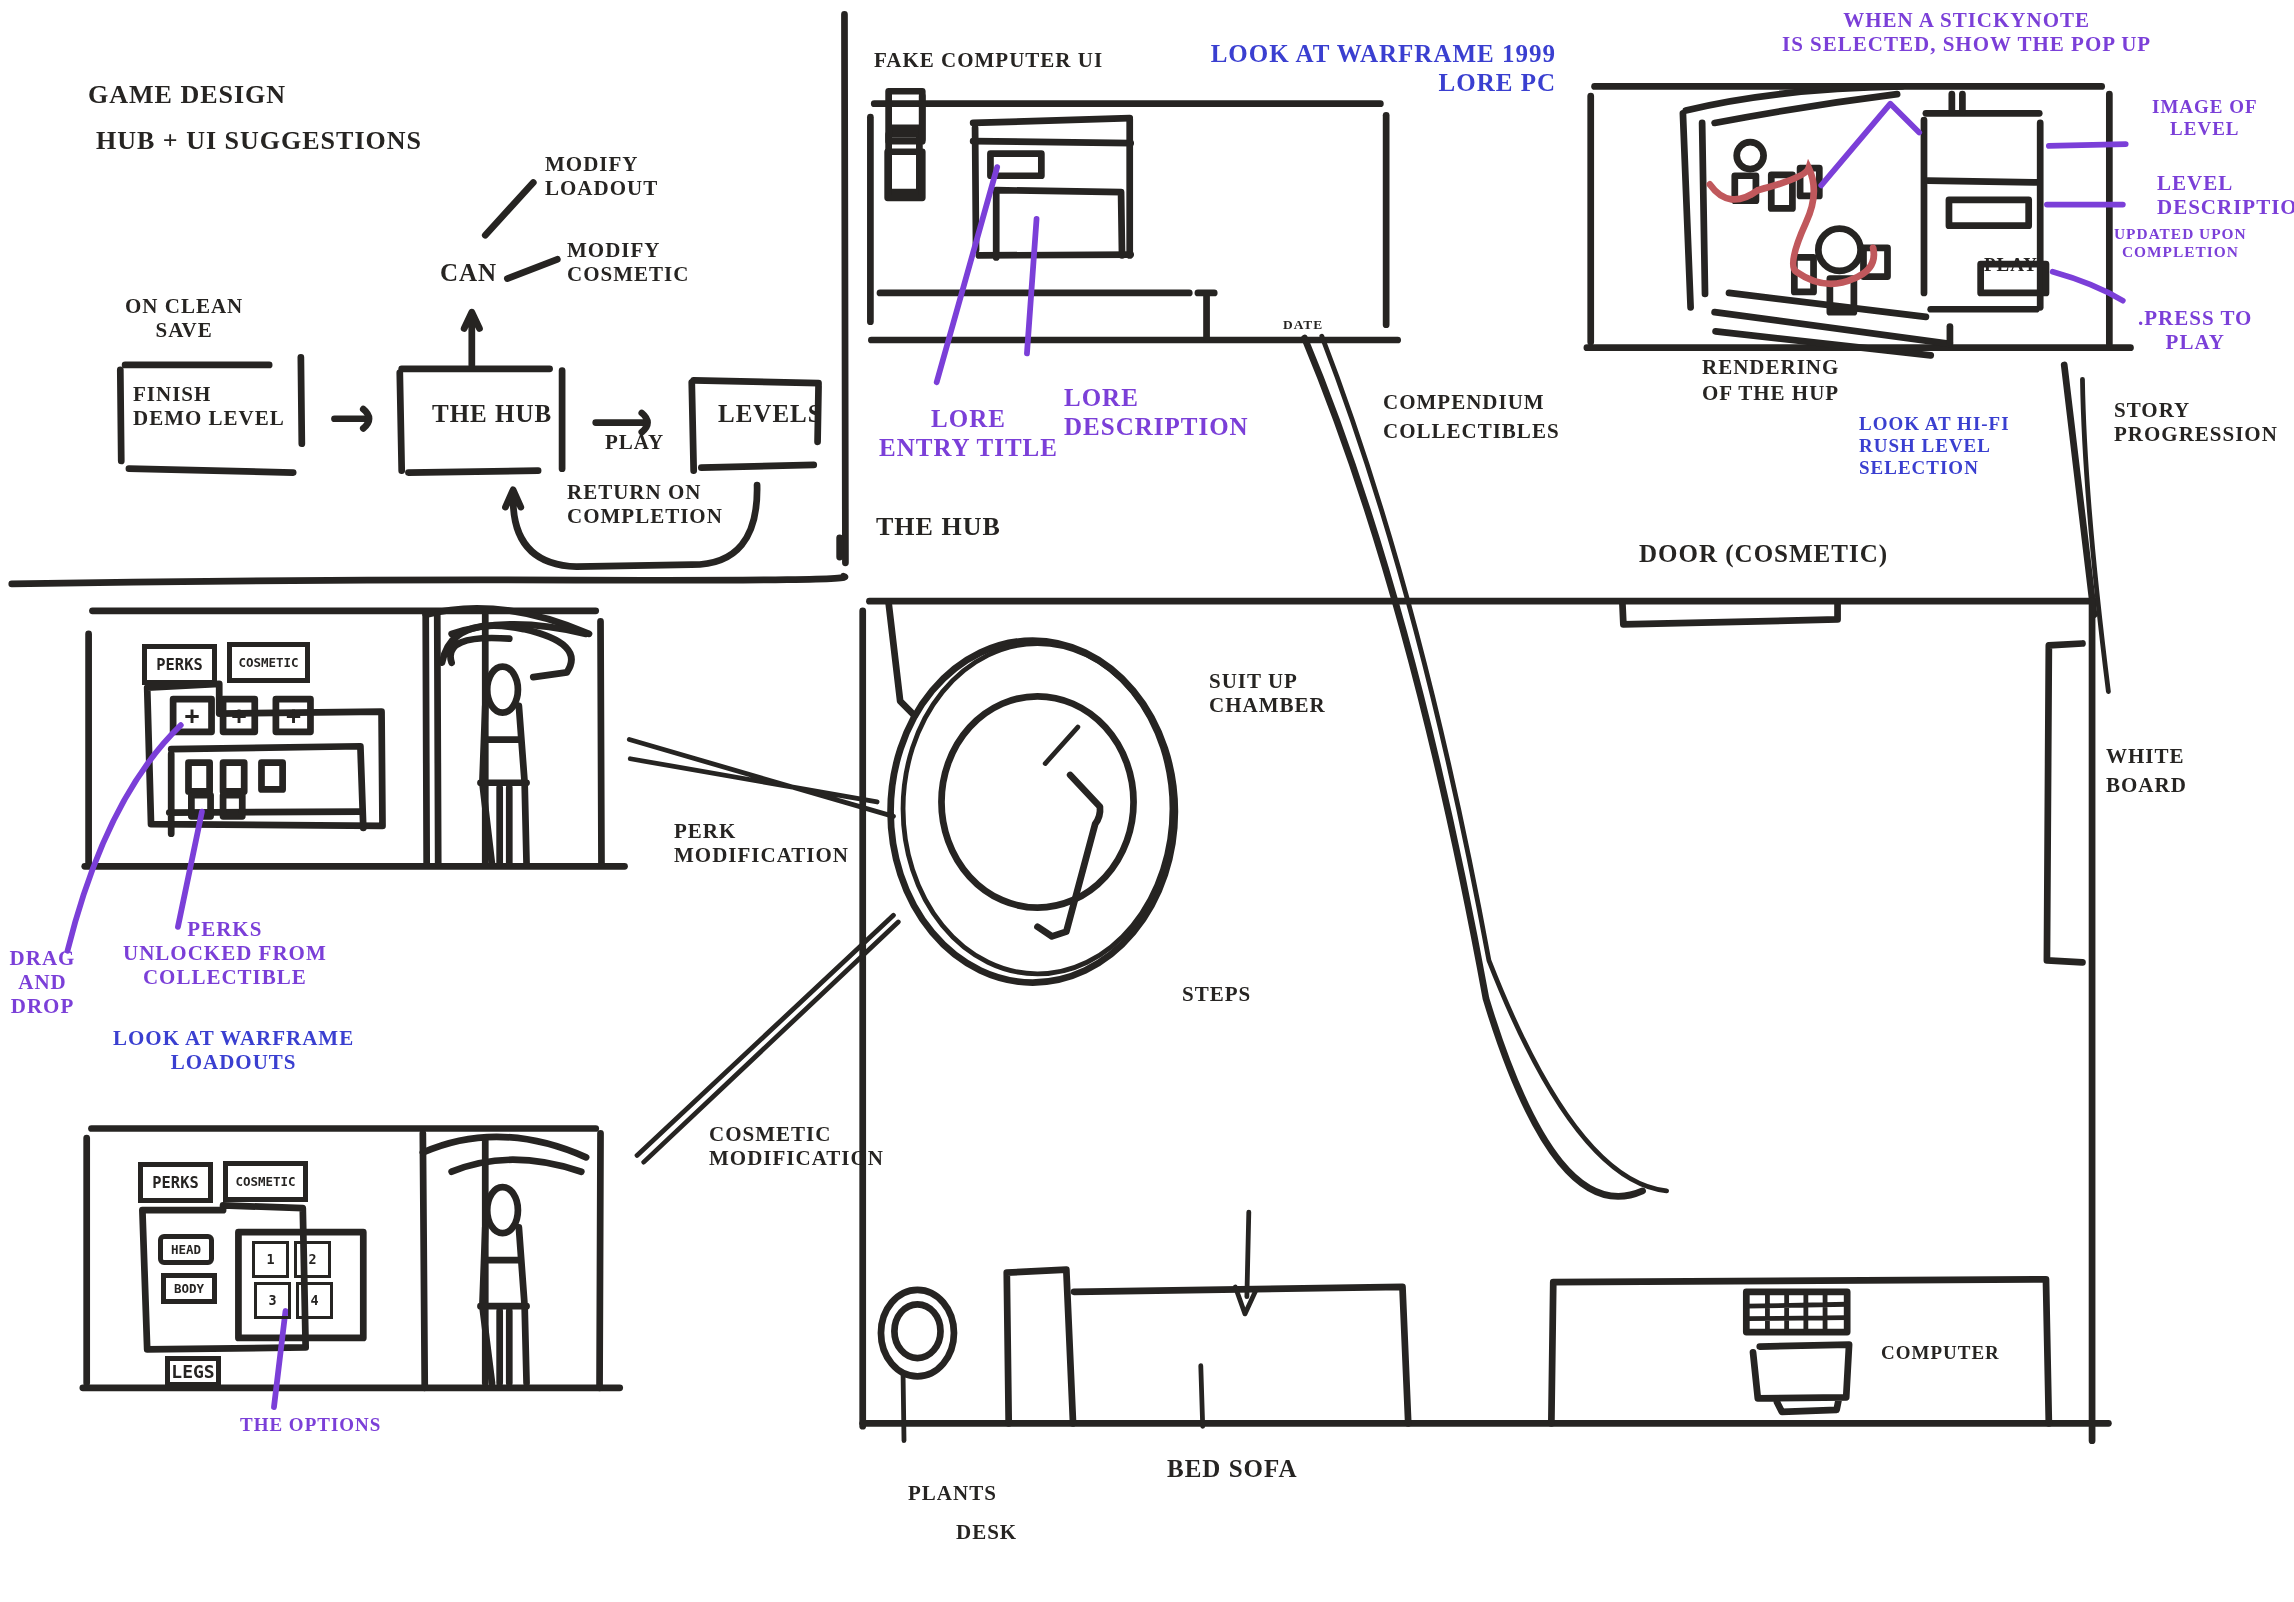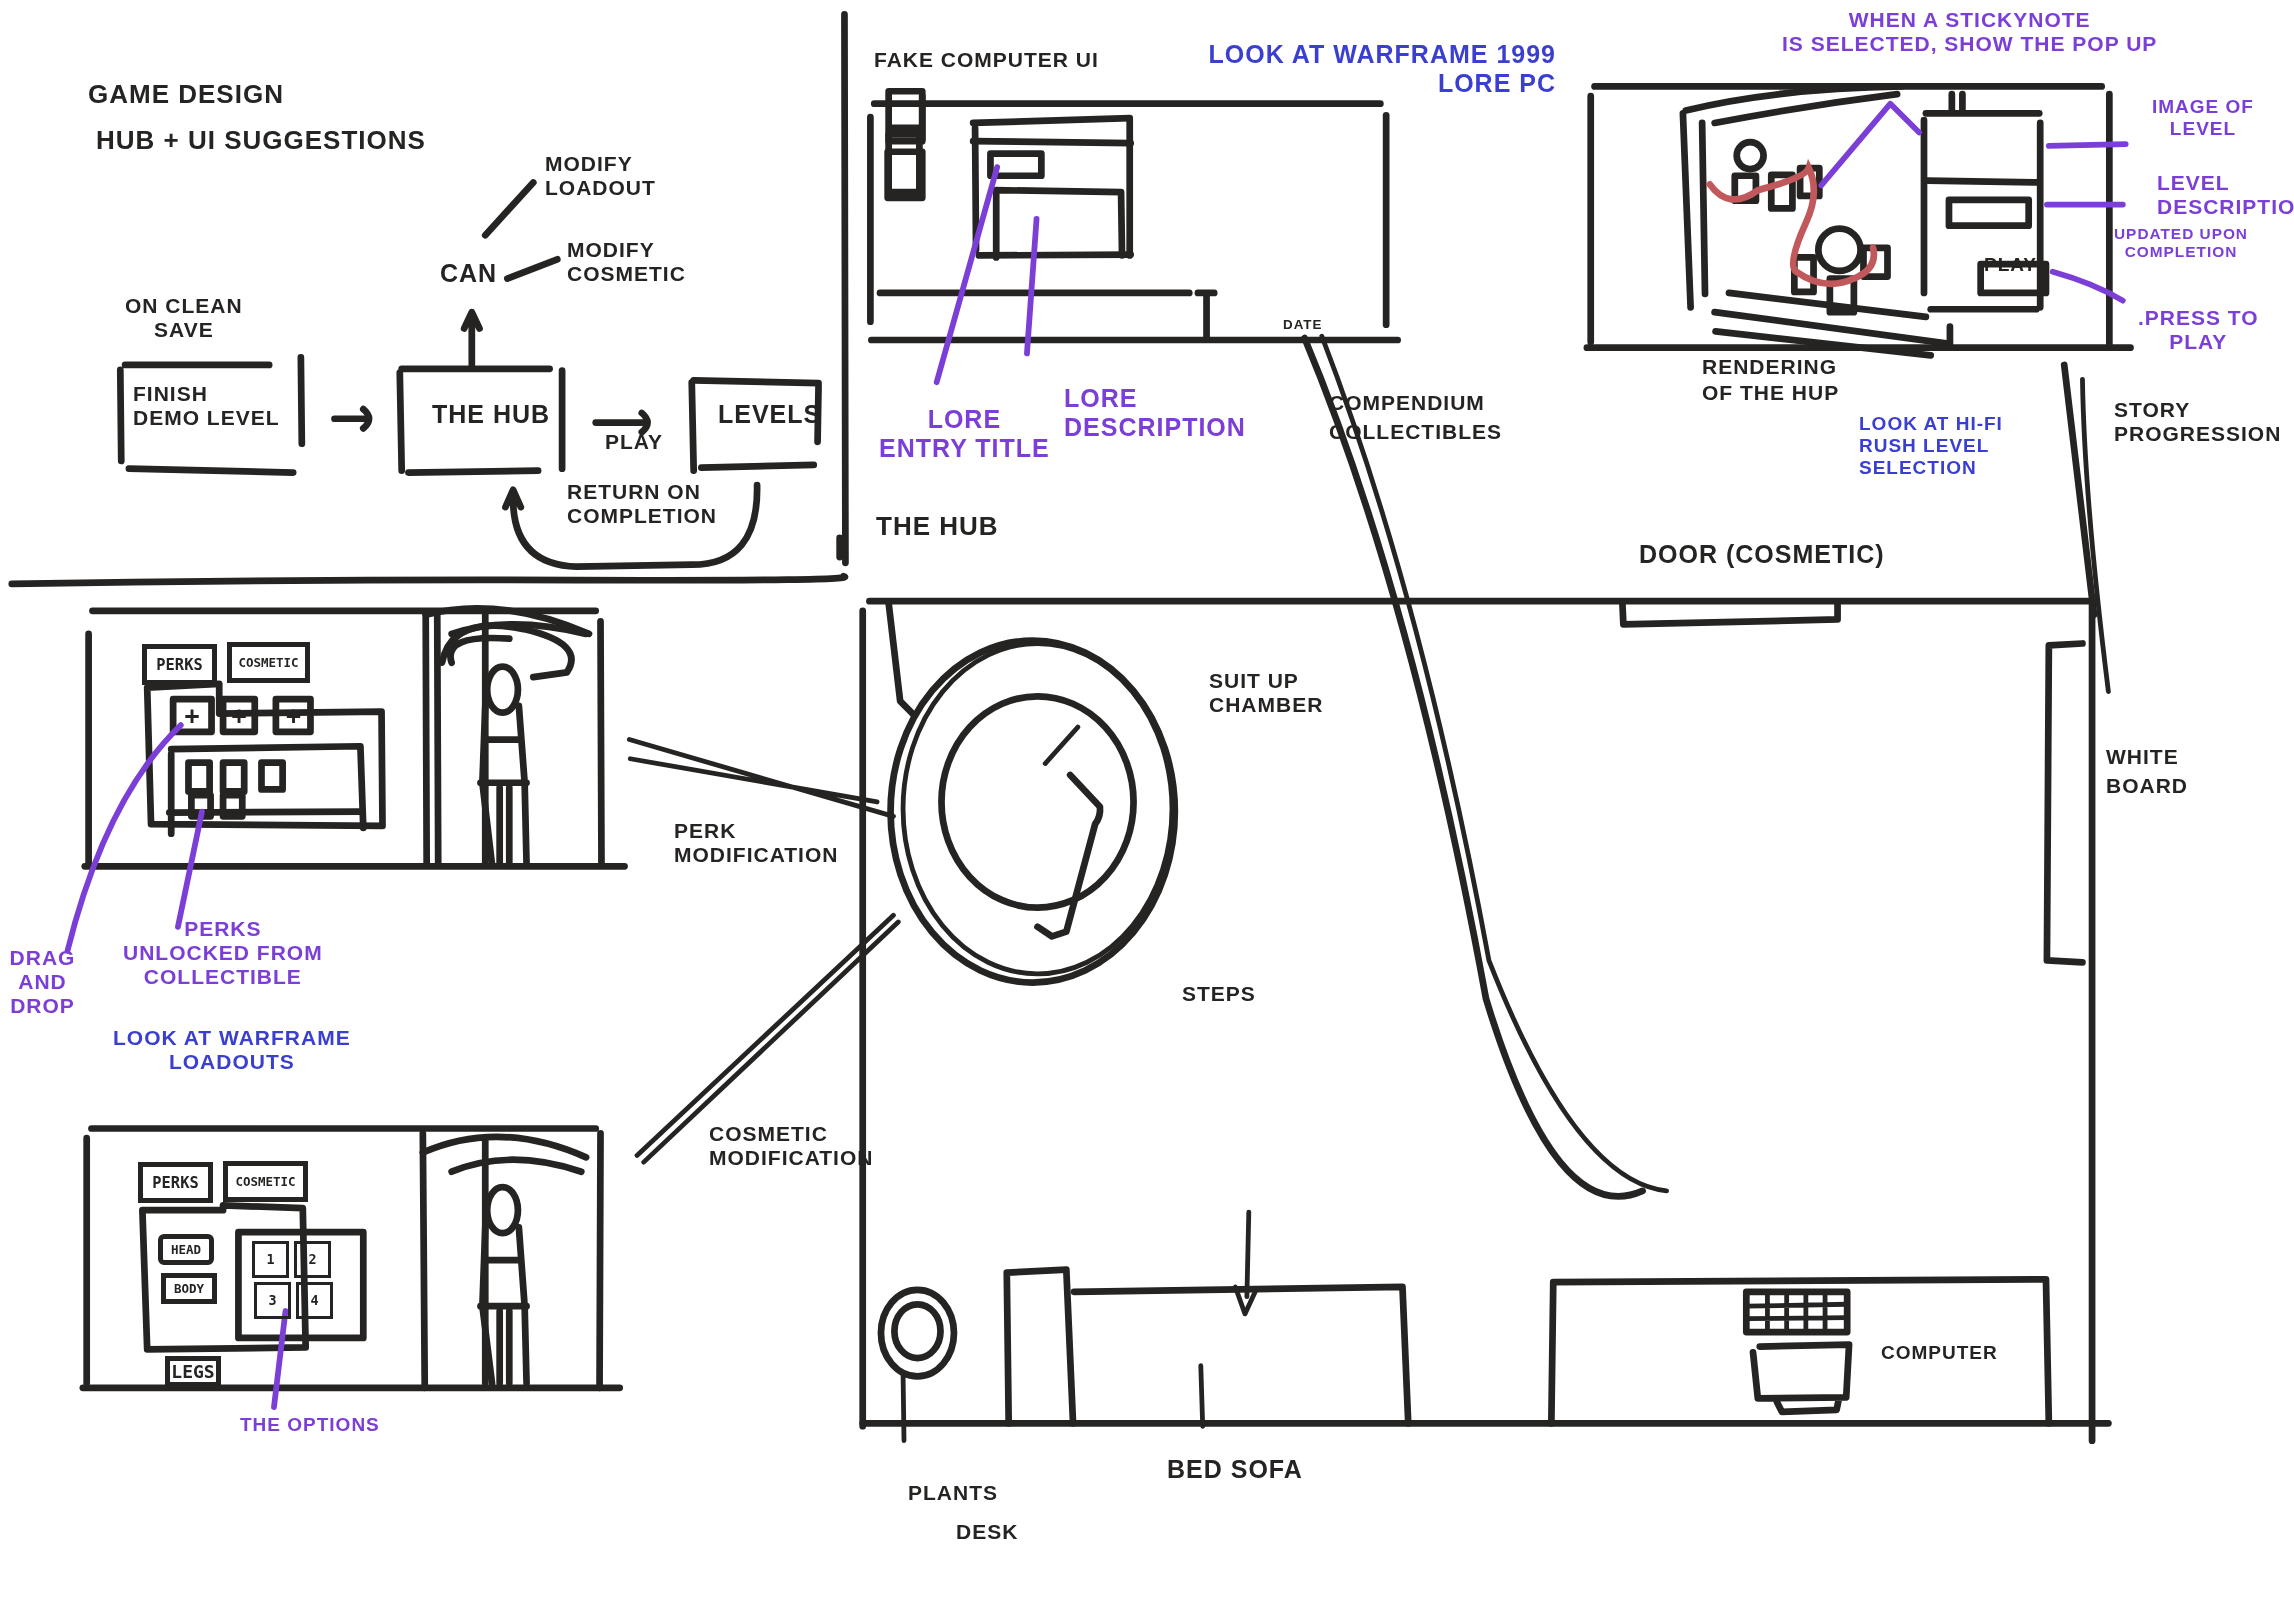--- a/index.html
+++ b/index.html
@@ -4,21 +4,21 @@
 <style>
   html,body{margin:0;padding:0;background:#ffffff;}
   #canvas{position:relative;width:2294px;height:1602px;background:#ffffff;overflow:hidden;
     font-family:"DejaVu Sans Mono","Liberation Mono",monospace;}
   svg.art{position:absolute;left:0;top:0;width:2294px;height:1602px;}
   .ink{stroke:#262422;stroke-width:7;fill:none;stroke-linecap:round;stroke-linejoin:round;}
   .ink-thin{stroke:#262422;stroke-width:5;fill:none;stroke-linecap:round;stroke-linejoin:round;}
   .pur{stroke:#7b3fd8;stroke-width:6;fill:none;stroke-linecap:round;stroke-linejoin:round;}
   .red{stroke:#c0585c;stroke-width:7;fill:none;stroke-linecap:round;}
   .t{position:absolute;font-weight:bold;text-transform:uppercase;color:#262422;white-space:pre-line;
-     letter-spacing:1px;line-height:1.15;font-family:Liberation Sans, sans-serif;}
+     letter-spacing:1px;line-height:1.15;font-family:Liberation Serif, serif;}
   .t.purple{color:#7b3fd8;}
   .t.blue{color:#3a3fd0;}
   .s28{font-size:26px;margin-top:24px;} .s26{font-size:25px;} .s22{font-size:21px;} .s20{font-size:19px;}
   .s16{font-size:15.4px;} .s14{font-size:13.4px;}
   .center{text-align:center;}
   .box{position:absolute;border:5.8px solid #262422;background:transparent;}
   .lbl{position:absolute;font-weight:bold;font-size:15.4px;color:#262422;text-transform:uppercase;
        font-family:"DejaVu Sans Mono","Liberation Mono",monospace;display:flex;align-items:center;justify-content:center;}
 </style>
 </head>
@@ -255,21 +255,21 @@
 completion</div>
   <div class="t s20" style="left:1984px;top:254px;">Play</div>
   <div class="t s22 purple center" style="left:2138px;top:306px;">.Press to
 play</div>
   <div class="t s22" style="left:1702px;top:354px;line-height:1.25;">Rendering
 of the hup</div>
   <div class="t s20 blue" style="left:1859px;top:413px;">Look at Hi-Fi
 Rush level
 selection</div>
 
-  <div class="t s22" style="left:1329px;top:388px;line-height:1.4;">Compendium
+  <div class="t s22" style="left:1383px;top:388px;line-height:1.4;">Compendium
 collectibles</div>
   <div class="t s22" style="left:2114px;top:398px;">Story
 progression</div>
   <div class="t s26" style="left:1639px;top:540px;">Door (cosmetic)</div>
   <div class="t s22" style="left:2106px;top:742px;line-height:1.4;">White
 board</div>
   <div class="t s22" style="left:1209px;top:669px;">Suit up
 chamber</div>
   <div class="t s22" style="left:1182px;top:982px;">Steps</div>
   <div class="t s22" style="left:674px;top:819px;">Perk

